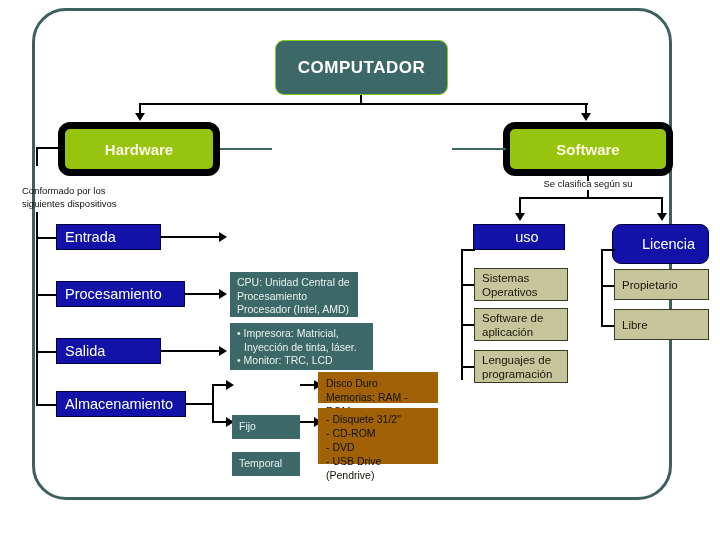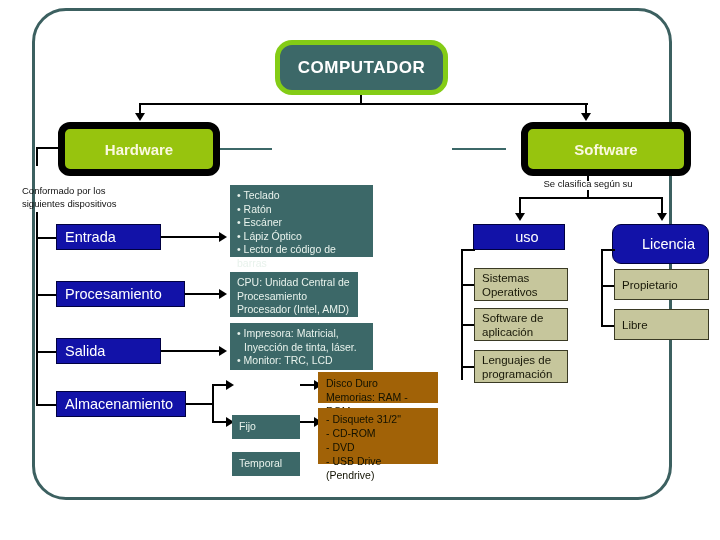--- a/index.html
+++ b/index.html
@@ -31,22 +31,22 @@
   .node {
     position: absolute;
     box-sizing: border-box;
     display: flex;
   }
   .node > span { display: block; width: 100%; }
 
   
   .n-title {
     background: #3c6868;
-    border: 5px solid #84cc16;
-    border-radius: 17px;
+    border: 1px solid #84cc16;
+    border-radius: 9px;
     color: #ffffff;
     font-weight: bold;
     font-size: 17px;
     letter-spacing: 0.5px;
     align-items: center;
     justify-content: center;
     text-align: center;
   }
   
   .n-green {
@@ -177,29 +177,20 @@
   <div class="ln lnh" style="left:36px; top:237px; width:20px;"></div>
   <div class="ln lnh" style="left:36px; top:294px; width:20px;"></div>
   <div class="ln lnh" style="left:36px; top:351px; width:20px;"></div>
   <div class="ln lnh" style="left:36px; top:404px; width:20px;"></div>
 
   <div class="node n-blue" style="left:56px; top:224px; width:105px; height:26px;">
     <span>Entrada</span>
   </div>
   <div class="ln lnh lnh-thick" style="left:161px; top:236px; width:60px;"></div>
   <div class="arrow-r" style="left:219px; top:232px;"></div>
-  <div class="node n-teal" style="left:230px; top:185px; width:143px; height:72px;">
-    <ul class="bullets">
-      <li>• <span>Teclado</span></li>
-      <li>• <span>Ratón</span></li>
-      <li>• <span>Escáner</span></li>
-      <li>• <span>Lápiz Óptico</span></li>
-      <li>• <span>Lector de código de barras</span></li>
-    </ul>
-  </div>
 
   <div class="node n-blue" style="left:56px; top:281px; width:129px; height:26px;">
     <span>Procesamiento</span>
   </div>
   <div class="ln lnh lnh-thick" style="left:185px; top:293px; width:36px;"></div>
   <div class="arrow-r" style="left:219px; top:289px;"></div>
   <div class="node n-teal" style="left:230px; top:272px; width:128px; height:45px;">
     <div>
       <div>CPU: Unidad Central de</div>
       <div>Procesamiento</div>
@@ -250,21 +241,21 @@
   <div class="arrow-r" style="left:314px; top:417px;"></div>
   <div class="node n-yellow" style="left:318px; top:408px; width:120px; height:56px;">
     <div>
       <div>- Disquete 31/2"</div>
       <div>- CD-ROM</div>
       <div>- DVD</div>
       <div>- USB Drive (Pendrive)</div>
     </div>
   </div>
 
-  <div class="node n-green" style="left:521px; top:122px; width:170px; height:54px;">
+  <div class="node n-green" style="left:503px; top:122px; width:170px; height:54px;">
     <span>Software</span>
   </div>
 
   <div class="ln ln-teal lnh" style="left:452px; top:148px; width:54px; height:2.4px;"></div>
 
   <div class="caption c-center" style="left:500px; top:178px; width:176px;">Se clasifica según su</div>
 
   <div class="ln lnv lnv-thick" style="left:587px; top:174px; height:7px;"></div>
   <div class="ln lnv lnv-thick" style="left:587px; top:190px; height:8px;"></div>
   <div class="ln lnh lnh-thick" style="left:520px; top:197px; width:143px;"></div>

